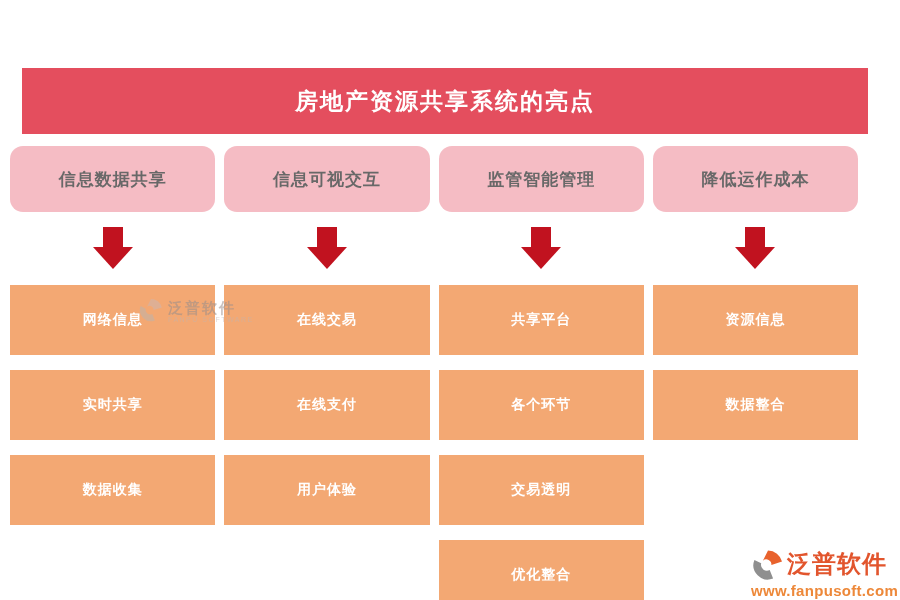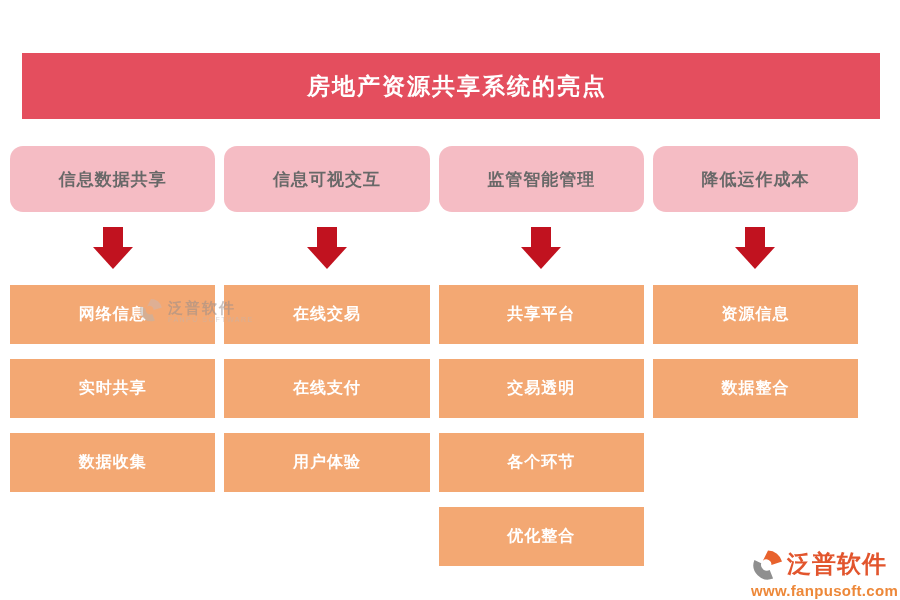--- a/index.html
+++ b/index.html
@@ -12,28 +12,27 @@
     position: relative;
     width: 900px;
     height: 600px;
     background: #ffffff;
     overflow: hidden;
   }
   
   .banner {
     position: absolute;
     left: 22px;
-    top: 53px;
+    top: 68px;
     width: 846px;
     height: 66px;
     background: var(--banner, #e44e5e);
     display: flex;
     align-items: center;
     justify-content: center;
-    padding-left: 12px;
   }
   .banner-title {
     color: #ffffff;
     font-size: 23px;
     font-weight: bold;
     letter-spacing: 2px;
   }
   
   .columns {
     position: absolute;
@@ -70,25 +69,25 @@
   }
   .arrow-head {
     width: 0;
     height: 0;
     border-left: 20px solid transparent;
     border-right: 20px solid transparent;
     border-top: 22px solid var(--arrow, #c1121f);
   }
   
   .feature-box {
-    height: 59px;
+    height: 70px;
     margin-bottom: 15px;
     background: var(--item-bg, #f3a873);
     color: #ffffff;
-    font-size: 16px;
+    font-size: 14px;
     font-weight: bold;
     letter-spacing: 1px;
     display: flex;
     align-items: center;
     justify-content: center;
   }
   .feature-box:last-child { margin-bottom: 12px; }
   
   .watermark {
     position: absolute;
@@ -173,22 +172,22 @@
       <div class="feature-box">用户体验</div>
     </div>
 
     <div class="column">
       <div class="header-box">监管智能管理</div>
       <div class="arrow">
         <div class="arrow-stem"></div>
         <div class="arrow-head"></div>
       </div>
       <div class="feature-box">共享平台</div>
+      <div class="feature-box">各个环节</div>
       <div class="feature-box">交易透明</div>
-      <div class="feature-box">各个环节</div>
       <div class="feature-box">优化整合</div>
     </div>
 
     <div class="column">
       <div class="header-box">降低运作成本</div>
       <div class="arrow">
         <div class="arrow-stem"></div>
         <div class="arrow-head"></div>
       </div>
       <div class="feature-box">资源信息</div>

